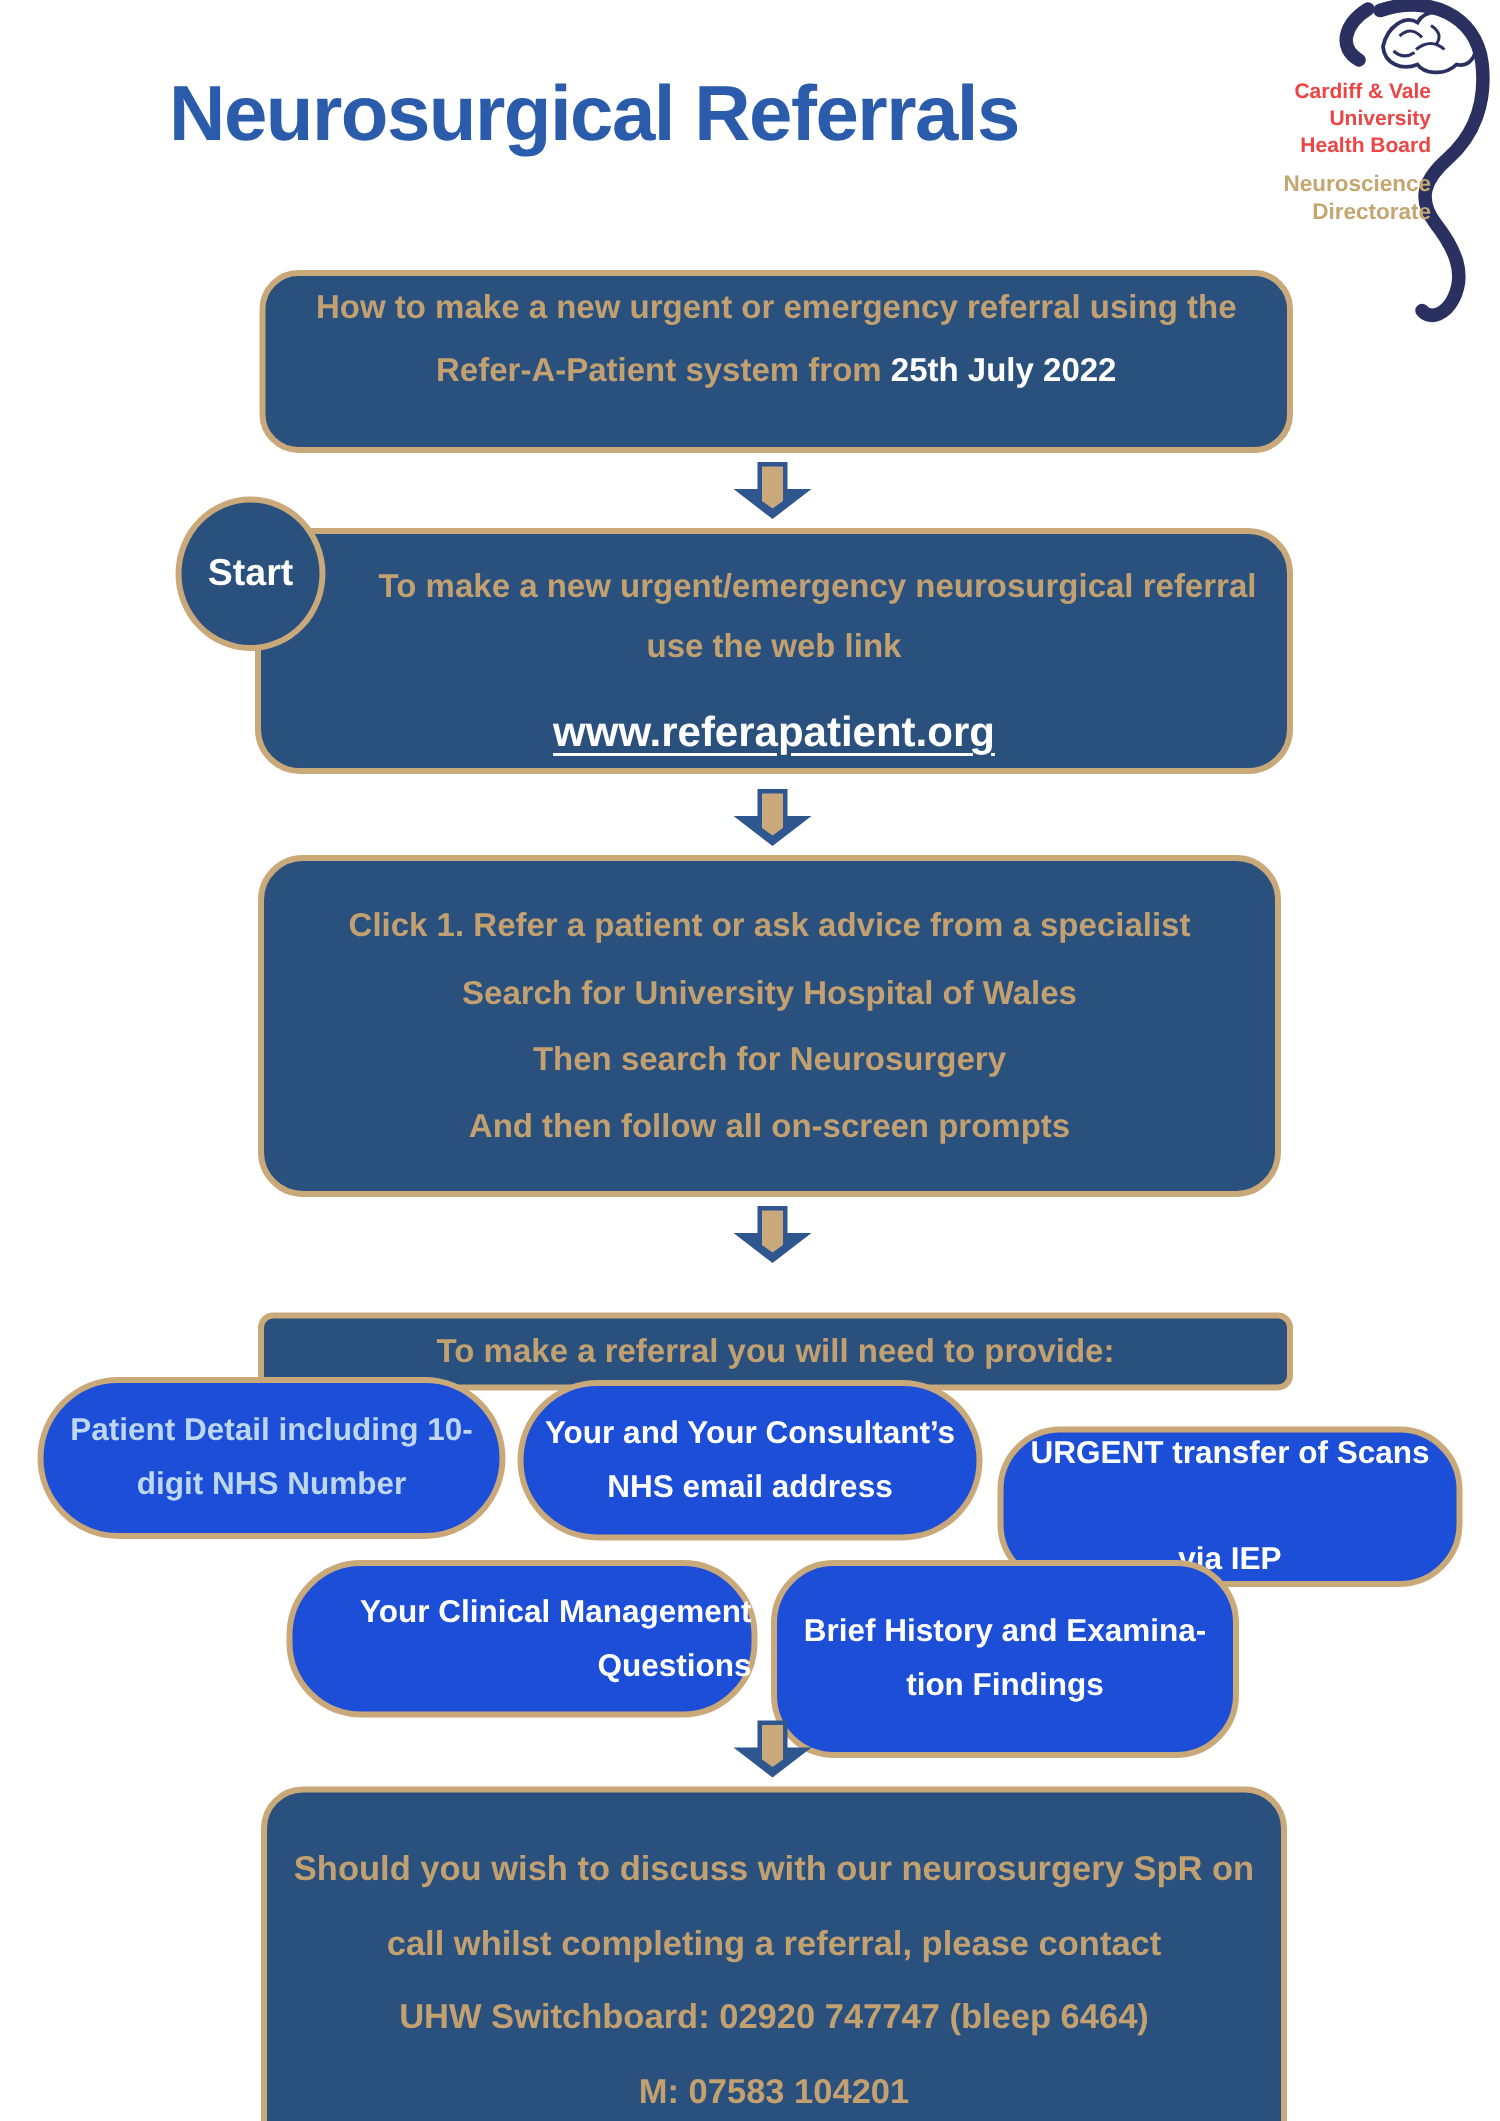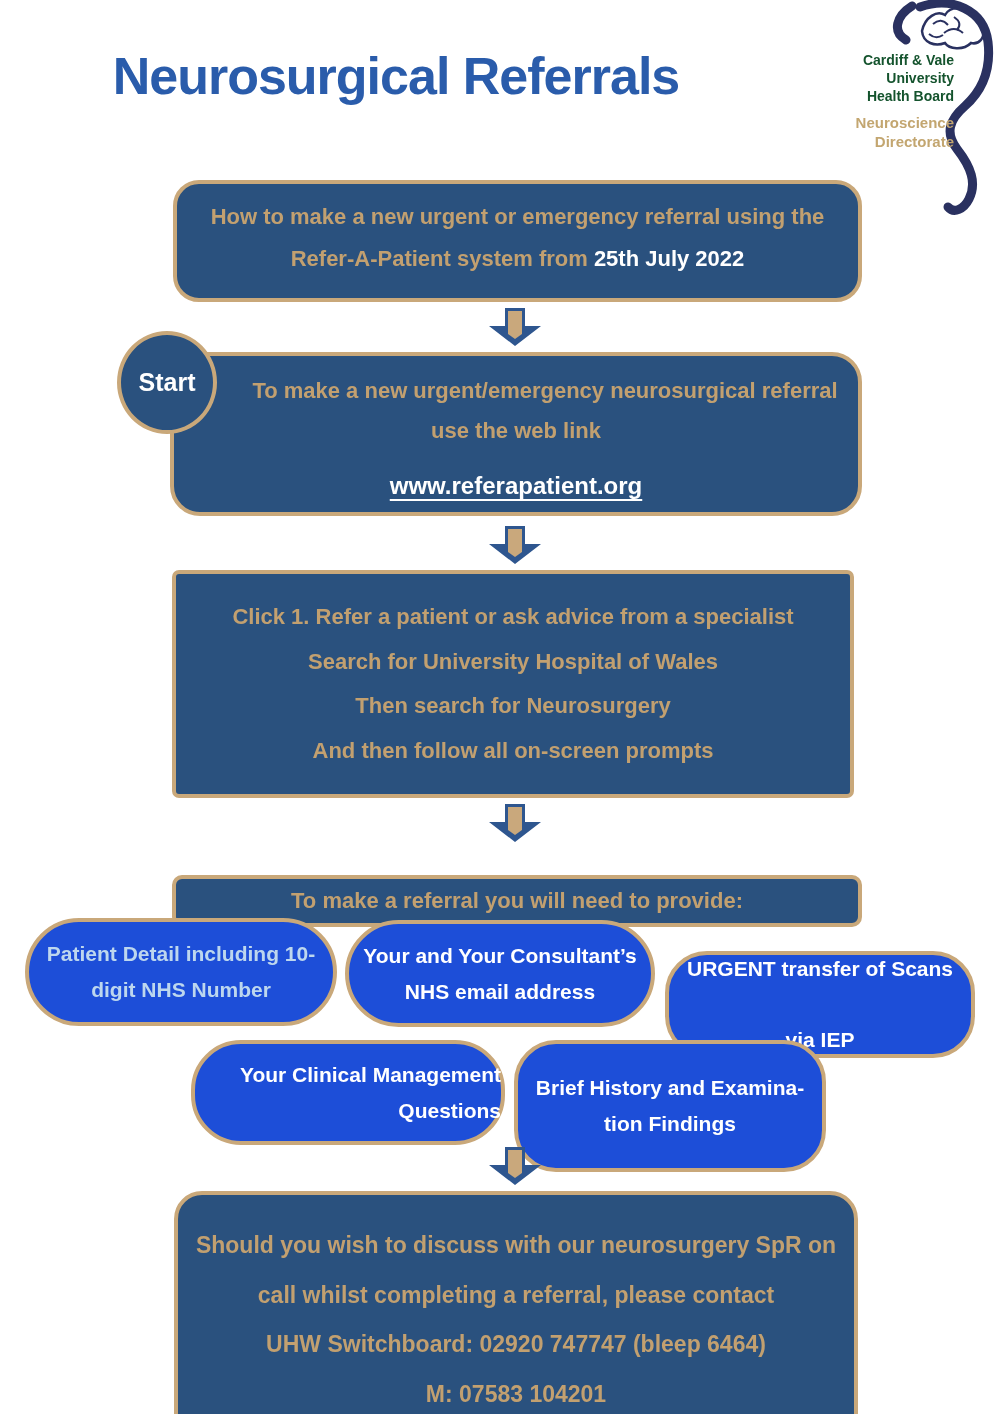--- a/index.html
+++ b/index.html
@@ -8,38 +8,38 @@
     font-family:"Liberation Sans",sans-serif;overflow:hidden;
   }
   .title{
     position:absolute;left:0;top:46px;width:792px;text-align:center;
     font-size:52px;font-weight:bold;color:#2a5cab;letter-spacing:-1px;
   }
   
   .logo{position:absolute;right:0;top:0;width:168px;height:218px;}
   .logo svg{position:absolute;left:0;top:0;}
   .logo-text{position:absolute;top:52px;right:46px;text-align:right;line-height:1.28;}
-  .org-line{font-size:14px;font-weight:bold;color:#14532d;}
+  .org-line{font-size:14px;font-weight:bold;color:#ef4444;}
   .dept-block{margin-top:7px;}
   .dept-line{font-size:15px;font-weight:bold;color:#c3a670;}
   
   .box{
     position:absolute;background:#2a517e;border:4px solid #c9a87a;
     color:#c2a070;font-weight:bold;text-align:center;box-sizing:border-box;
     display:flex;flex-direction:column;align-items:center;
   }
   .intro-box{left:173px;top:180px;width:689px;height:122px;border-radius:26px;
-    font-size:22px;justify-content:flex-start;padding-top:20px;row-gap:16px;}
+    font-size:22px;justify-content:flex-start;padding-top:8px;row-gap:16px;}
   .date-highlight{color:#ffffff;}
   .weblink-box{left:170px;top:352px;width:692px;height:164px;border-radius:30px;
     font-size:22px;justify-content:flex-start;padding-top:22px;row-gap:14px;}
   .weblink-line1{padding-left:58px;}
-  .weblink{color:#ffffff;font-size:24px;margin-top:14px;text-decoration:underline;
+  .weblink{color:#ffffff;font-size:28px;margin-top:14px;text-decoration:underline;
     text-underline-offset:5px;font-weight:bold;}
-  .steps-box{left:172px;top:570px;width:682px;height:228px;border-radius:7px;
+  .steps-box{left:172px;top:570px;width:682px;height:228px;border-radius:30px;
     font-size:22px;justify-content:space-evenly;padding:12px 10px;}
   .provide-bar{left:172px;top:851px;width:690px;height:52px;border-radius:10px;
     font-size:22px;justify-content:center;margin-top:24px;}
   .contact-box{left:174px;top:1191px;width:684px;height:258px;border-radius:28px;
     font-size:23px;justify-content:space-evenly;padding:14px 10px;}
   
   .start-badge{
     position:absolute;left:117px;top:331px;width:100px;height:103px;border-radius:50%;
     background:#2a517e;border:4px solid #c9a87a;box-sizing:border-box;
     display:flex;align-items:center;justify-content:center;

